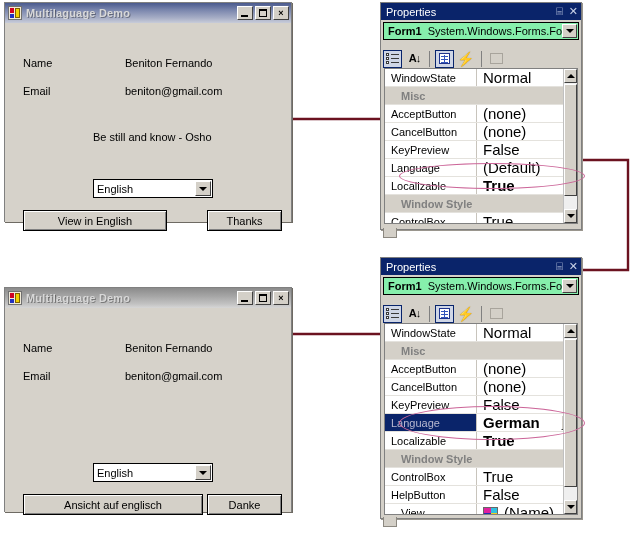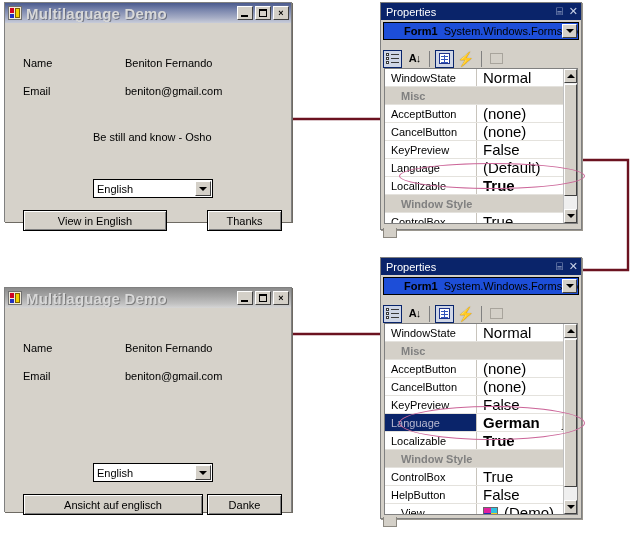--- a/index.html
+++ b/index.html
@@ -49,21 +49,21 @@
   }
   .form-icon i {
     position: absolute;
     display: block;
   }
   .fi-red   { left: 1px;  top: 1px;  width: 4px; height: 5px;  background: #d00020; }
   .fi-blue  { left: 1px;  top: 7px;  width: 4px; height: 4px;  background: #2030c0; }
   .fi-yell  { left: 6px;  top: 1px;  width: 5px; height: 10px; background: #f0d000; border:1px solid #806000; box-sizing:border-box;}
   .form-title-text {
     color: #d8d8d8;
-    font-size: 15px;
+    font-size: 11px;
     font-weight: bold;
     letter-spacing: 0.2px;
     text-shadow: 1px 1px 0 rgba(0,0,0,0.35);
     flex: 1 1 auto;
     white-space: nowrap;
     overflow: hidden;
   }
   .form-sysbtns { display: flex; gap: 2px; align-items: center; flex: 0 0 auto; }
   .sysbtn {
     width: 16px; height: 14px;
@@ -133,25 +133,25 @@
     background: #0a246a;
     display: flex; align-items: center;
     padding: 0 3px 0 5px;
     box-sizing: border-box;
   }
   .props-title-text { color:#ffffff; font-size:11px; flex:1 1 auto; }
   .pin-icon, .close-icon { color:#c9d2e8; font-size:11px; margin-left:6px; line-height:1; }
   .props-combo {
     margin: 2px 2px 8px 2px;
     height: 18px;
-    background: #1d4ed8;
+    background: #86efac;
     border: 1px solid #000000;
     box-sizing: border-box;
     display: flex; align-items: center;
-    padding-left: 20px;
+    padding-left: 4px;
     overflow: hidden;
     position: relative;
   }
   .props-combo b { font-size: 11px; margin-right: 6px; }
   .props-combo span.ty { font-size: 11px; white-space: nowrap; }
   .props-combo .arrowbtn {
     position:absolute; right:1px; top:1px; bottom:1px; width:15px;
     background:#d4d0c8;
     border-top:1px solid #fff; border-left:1px solid #fff;
     border-right:1px solid #404040; border-bottom:1px solid #404040;
@@ -561,21 +561,21 @@
     </div>
     <div class="row">
       <div class="name" style="padding-left:16px; position:relative;">View</div>
       <div class="val">
         <span class="icon-swatch">
           <i class="is-mag"></i>
             <i class="is-cyn"></i>
             <i class="is-blu"></i>
             <i class="is-yel"></i>
         </span>
-        <span>(Demo)</span>
+        <span>(Name)</span>
       </div>
     </div>
 
     <div class="vscroll">
       <div class="up">
           <span class="caret-up"></span>
         </div>
       <div class="thumb" style="top:15px; height:148px;"></div>
       <div class="dn">
           <span class="caret-dn"></span>

